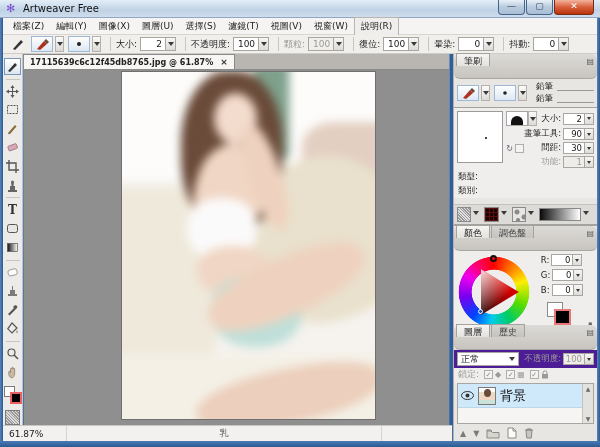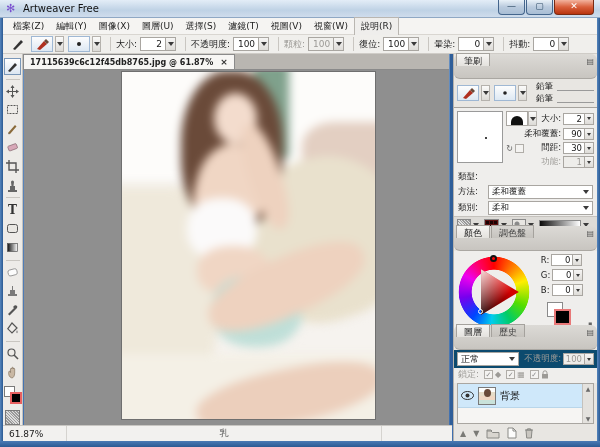--- a/index.html
+++ b/index.html
@@ -110,21 +110,21 @@
 
   
   .lockrow { display:flex; align-items:center; padding:0 4px 2px; color:#9c9a96; }
   .chk { width:9px; height:9px; border:1px solid #b0ada8; background:#f4f3f1; font-size:7px; line-height:8px; text-align:center; color:#8a8a8a; margin:0 2px 0 5px; }
   .lock-glyph { font-size:8px; color:#9c9a96; }
   .layerlist { flex:1; margin:0 3px; background:#f6f5f3; border:1px solid #a9a6a1; position:relative; overflow:hidden; }
   .lrow { height:24px; background:#cfe8fa; border-bottom:1px solid #b9d6ea; display:flex; align-items:center; padding:0 3px; }
   .eye svg { display:block; }
   .lthumb { width:18px; height:18px; border:1px solid #7a7a7a; margin:0 4px; background:linear-gradient(180deg,#fdfdfc 0 28%,#e6dcc8 28% 52%,#f0d7c3 52% 74%,#c9e2da 74% 100%); position:relative; }
   .lthumb::after { content:""; position:absolute; left:5px; top:1px; width:7px; height:8px; border-radius:50%; background:#6a4a39; }
-  .lname { font-size:10px; color:#111;text-align:center; }
+  .lname { font-size:13px; color:#111;text-align:center; }
   .lrow .llock { margin-left:auto; }
   .lscroll { position:absolute; right:0; top:0; bottom:0; width:11px; background:#e4e2de; border-left:1px solid #c5c2bd; display:flex; flex-direction:column; justify-content:space-between; align-items:center; padding:1px 0; font-size:6px; color:#6a6a6a; }
   .lbtns { display:flex; align-items:center; gap:7px; padding:3px 6px 2px; color:#7a7a76; }
   .lbtns svg { display:block; }
 
   
   .statusbar { position:absolute; left:3px; bottom:6px; width:449px; height:16px; background:#f2f1ef; border-top:1px solid #c8c6c2; display:flex; align-items:center; font-size:9px; }
   .scell { height:100%; display:flex; align-items:center; padding:0 6px; border-right:1px solid #d5d3cf; }
   .bottomframe { position:absolute; left:0; right:0; bottom:0; height:6px; background:linear-gradient(#4a7ab5,#2b5a93); }
   .sideframe { position:absolute; top:0; bottom:0; width:3px; background:linear-gradient(90deg,#5585bd,#2b5a93); }
@@ -412,21 +412,21 @@
           <div class="mini-spin">
             <span class="lab">大小:</span>
             <div class="box">2</div>
             <div class="sbtn">
                 <span class="dar"></span>
               </div>
           </div>
         </div>
         <div style="display:flex;justify-content:flex-end;margin-bottom:2px;">
           <div class="mini-spin">
-            <span class="lab">柔和覆蓋:</span>
+            <span class="lab">畫筆工具:</span>
             <div class="box">90</div>
             <div class="sbtn">
                 <span class="dar"></span>
               </div>
           </div>
         </div>
         <div style="display:flex;align-items:center;margin-bottom:2px;">
           <span class="tiny-ic">↻</span>
           <span class="chk" style="margin-left:2px"></span>
           <div class="mini-spin">
@@ -446,32 +446,21 @@
               </div>
           </div>
         </div>
       </div>
     </div>
     <div style="background:#efeeec;padding-top:2px;">
       <div class="ddrow">
         <span class="lab">類型:</span>
       </div>
       <div class="ddrow">
-        <span class="lab">方法:</span>
-        <div class="sel">
-            <span>柔和覆蓋</span>
-            <span class="dar"></span>
-          </div>
-      </div>
-      <div class="ddrow">
         <span class="lab">類別:</span>
-        <div class="sel">
-            <span>柔和</span>
-            <span class="dar"></span>
-          </div>
       </div>
     </div>
     <div class="texrow">
       <div class="tex noise"></div>
         <span class="dar texdar"></span>
       <div class="tex grid"></div>
         <span class="dar texdar"></span>
       <div class="tex floral"></div>
         <span class="dar texdar"></span>
       <div class="tex grad"></div>
@@ -525,21 +514,21 @@
       </div>
     </div>
   </div>
 
   <div style="flex:1;display:flex;flex-direction:column;">
     <div class="panel-hd">
       <div class="phtab">圖層</div>
       <div class="phtab inactive">歷史</div>
       <span class="ph-menu">▤</span>
     </div>
-    <div class="prow" style="background:#0c4a6e;">
+    <div class="prow" style="background:#4c1d95;">
       <div class="sel" style="width:62px;height:14px;border:1px solid #a9a6a1;background:#fff;display:flex;align-items:center;justify-content:space-between;padding:0 3px;">
         <span>正常</span>
           <span class="dar"></span>
       </div>
       <div class="mini-spin off">
         <span class="lab">不透明度:</span>
         <div class="box">100</div>
         <div class="sbtn">
             <span class="dar"></span>
           </div>

